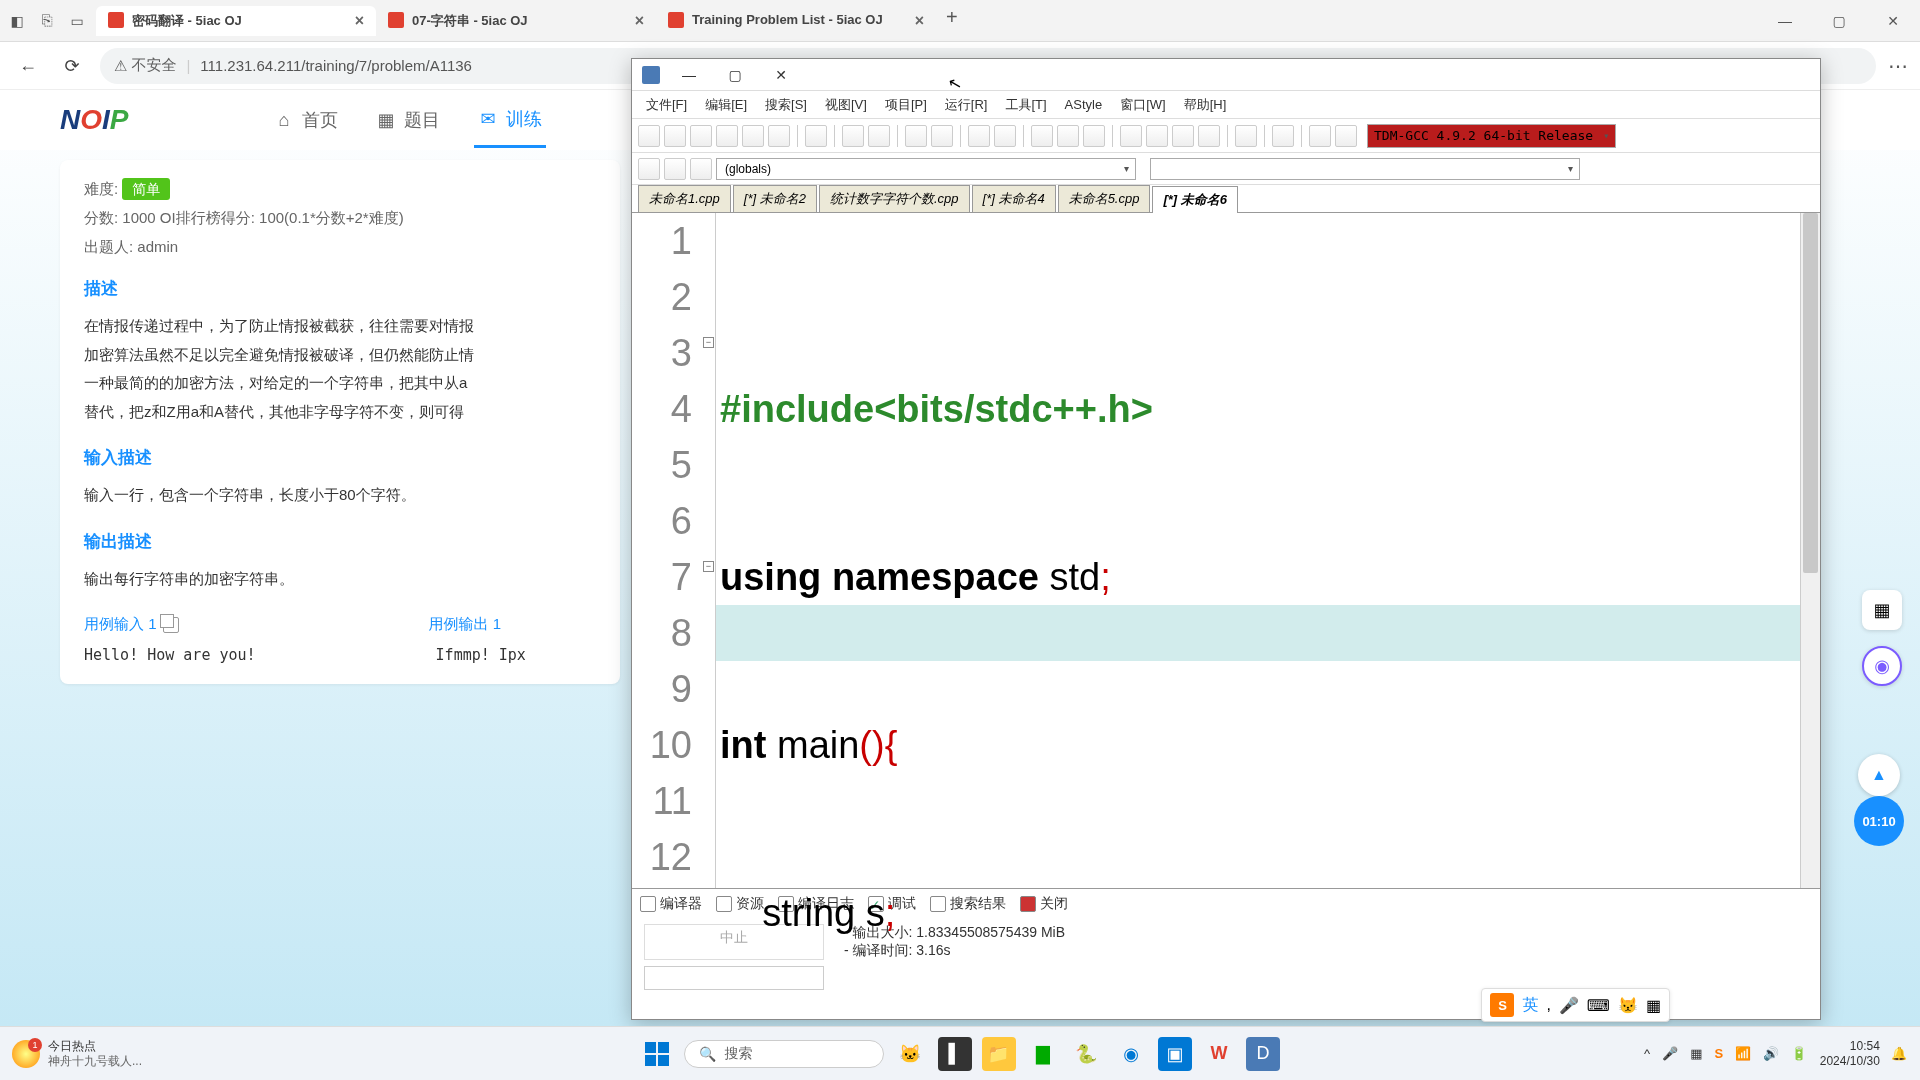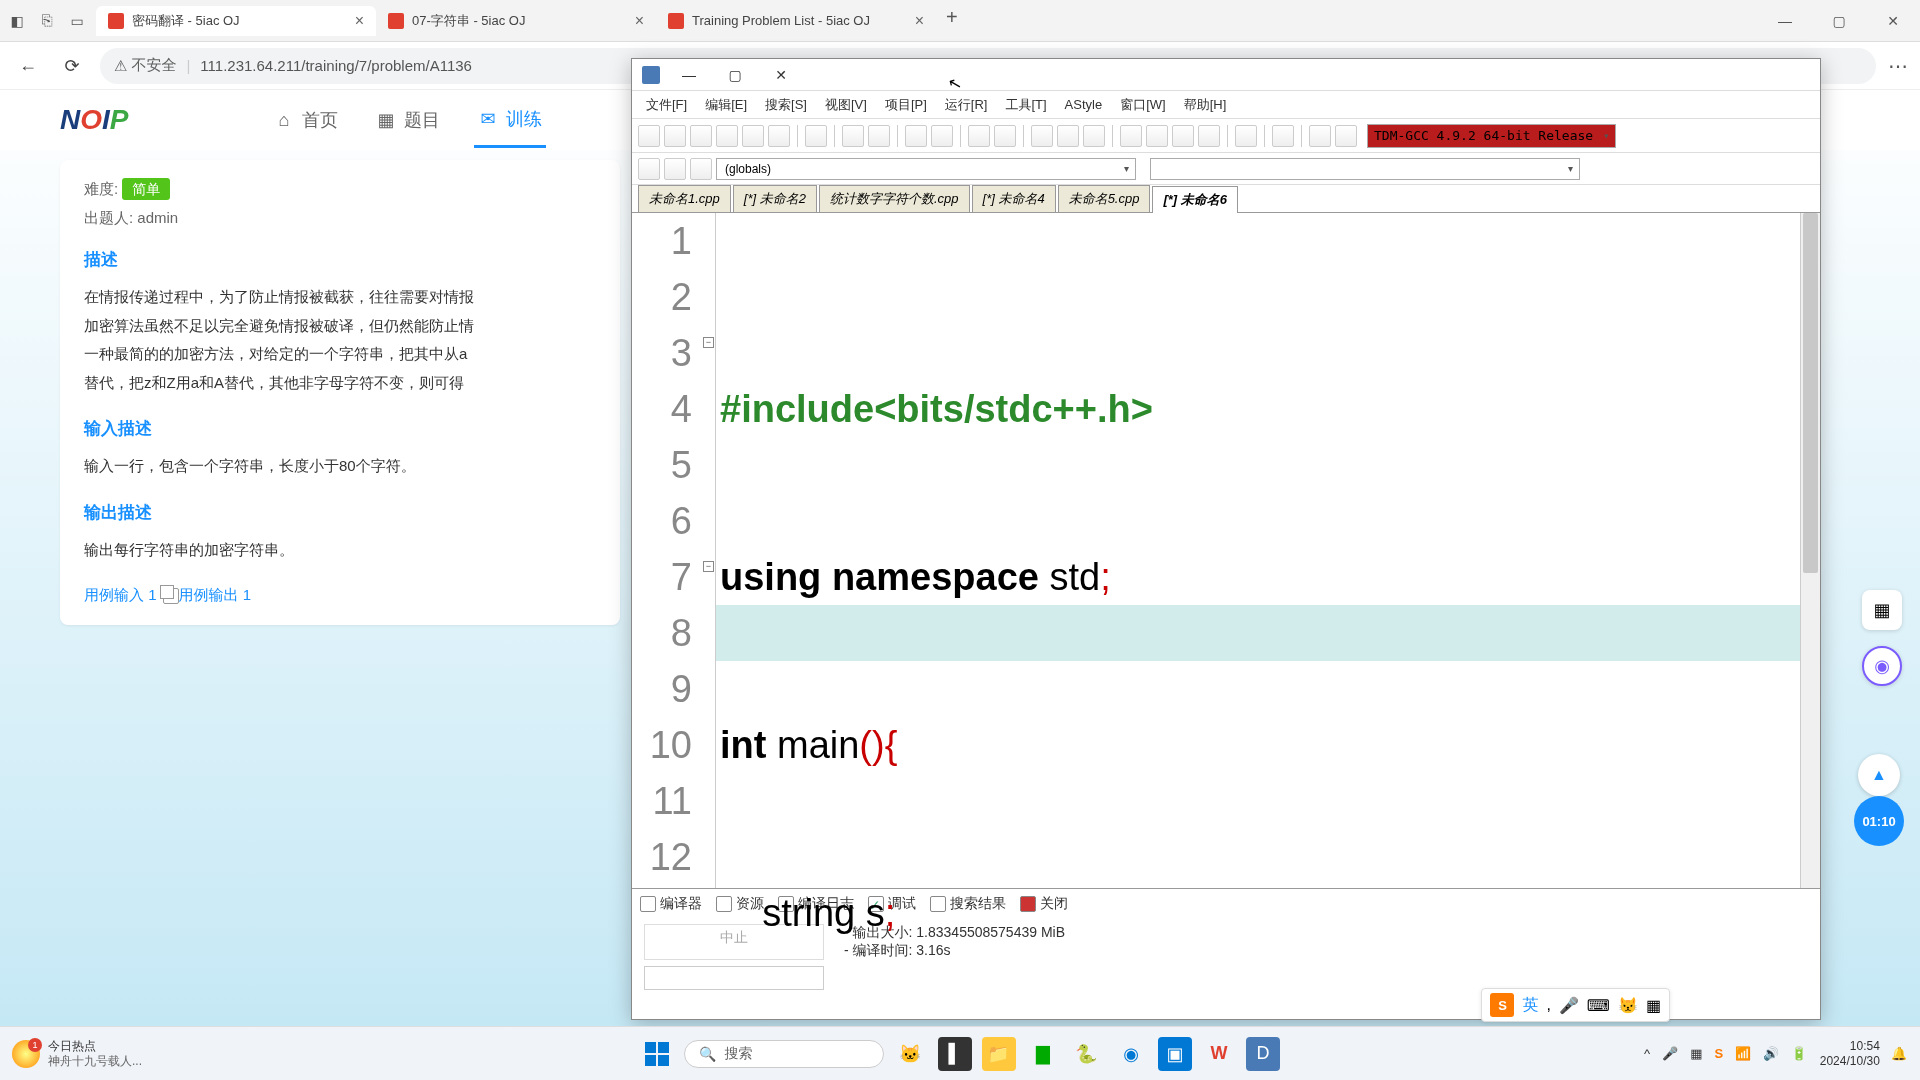--- a/index.html
+++ b/index.html
@@ -3,21 +3,21 @@
 <meta charset="utf-8">
 <style>
 * { margin: 0; padding: 0; box-sizing: border-box; font-family: "Microsoft YaHei", sans-serif; }
 body { width: 1920px; height: 1080px; overflow: hidden; background: #fff; position: relative; }
 
 
 .browser-top { height: 42px; background: #f3f3f3; display: flex; align-items: center; padding: 0 8px; border-bottom: 1px solid #ddd; }
 .browser-icons { display: flex; gap: 12px; margin-right: 10px; }
 .browser-icons span { width: 18px; height: 18px; color: #555; display:flex; align-items:center; justify-content:center; font-size:14px; }
 .tabs { display: flex; flex: 1; }
-.tab { display: flex; align-items: center; padding: 6px 12px; min-width: 280px; max-width: 300px; border-radius: 6px 6px 0 0; font-size: 13px; color: #444; gap: 8px; }
+.tab { display: flex; align-items: flex-start; padding: 6px 12px; min-width: 280px; max-width: 300px; border-radius: 6px 6px 0 0; font-size: 13px; color: #444; gap: 8px; font-weight: bold; }
 .tab.active { background: #fff; }
 .tab-icon { width: 16px; height: 16px; background: #e04030; border-radius: 2px; }
 .tab-close { margin-left: auto; color: #666; cursor: pointer; font-size: 16px; }
 .tab-add { padding: 0 10px; font-size: 20px; color: #555; cursor: pointer; }
 .win-controls { display: flex; gap: 16px; margin-left: auto; }
 .win-controls span { width: 38px; text-align: center; color: #555; font-size: 14px; }
 
 .addr-bar { height: 48px; display: flex; align-items: center; padding: 0 12px; gap: 12px; border-bottom: 1px solid #eee; }
 .nav-btn { width: 32px; height: 32px; display: flex; align-items: center; justify-content: center; color: #444; font-size: 18px; }
 .url-box { flex: 1; height: 36px; background: #f1f3f4; border-radius: 18px; display: flex; align-items: center; padding: 0 14px; gap: 10px; font-size: 15px; color: #555; }
@@ -36,21 +36,21 @@
 .nav { display: flex; gap: 30px; margin-left: 80px; }
 .nav-item { display: flex; align-items: center; gap: 8px; font-size: 18px; color: #666; padding: 14px 4px; }
 .nav-item.active { color: #1890ff; border-bottom: 3px solid #1890ff; }
 .nav-icon { width: 20px; height: 20px; display: inline-flex; align-items:center; justify-content:center; }
 
 .content-card { position: absolute; left: 60px; top: 70px; width: 560px; background: #fff; border-radius: 8px; padding: 20px 24px; box-shadow: 0 1px 3px rgba(0,0,0,0.06); }
 .meta-row { font-size: 15px; color: #666; margin-bottom: 10px; }
 .badge { background: #52c41a; color: #fff; padding: 3px 10px; border-radius: 3px; font-size: 14px; }
 .sec-title { color: #1890ff; font-size: 17px; font-weight: 600; margin: 20px 0 12px; }
 .desc-text { font-size: 15px; color: #333; line-height: 1.9; }
-.io-row { display: flex; margin-top: 22px; }
+.io-row { display: flex; gap: 250px; margin-top: 22px; }
 .io-label { color: #1890ff; font-size: 15px; display:flex; align-items:center; gap:6px; }
 .io-copy { width:16px; height:16px; border:1px solid #999; border-radius:2px; position:relative; }
 .io-copy::after { content:''; position:absolute; width:12px; height:12px; border:1px solid #999; top:-4px; left:-4px; background:#fff;}
 .code-box { font-family: Consolas, monospace; font-size: 15px; color: #333; margin-top: 12px; }
 
 
 .devcpp { position: absolute; left: 631px; top: 58px; width: 1190px; height: 962px; background: #fff; border: 1px solid #888; box-shadow: 0 4px 20px rgba(0,0,0,0.25); z-index: 50; }
 .dc-title { height: 32px; background: #fff; display: flex; align-items: center; padding: 0 10px; gap: 8px; border-bottom: 1px solid #ddd; }
 .dc-title-icon { width: 18px; height: 18px; background: #4a7ab5; border-radius: 2px; }
 .dc-title-text { font-size: 13px; color: #333; flex: 1; }
@@ -180,20 +180,21 @@
         <span>训练</span>
       </div>
     </div>
   </div>
 
   <div class="content-card">
     <div class="meta-row">
       <span>难度:</span>
       <span class="badge">简单</span>
     </div>
+    <div class="meta-row">分数:  1000   OI排行榜得分:  100(0.1*分数+2*难度)</div>
     <div class="meta-row">出题人:  admin</div>
 
     <div class="sec-title">描述</div>
     <div class="desc-text" style="white-space:pre-line">在情报传递过程中，为了防止情报被截获，往往需要对情报
 加密算法虽然不足以完全避免情报被破译，但仍然能防止情
 一种最简的的加密方法，对给定的一个字符串，把其中从a
 替代，把z和Z用a和A替代，其他非字母字符不变，则可得</div>
 
     <div class="sec-title">输入描述</div>
     <div class="desc-text">输入一行，包含一个字符串，长度小于80个字符。</div>
@@ -202,20 +203,24 @@
     <div class="desc-text">输出每行字符串的加密字符串。</div>
 
     <div class="io-row">
       <div class="io-label">
         <span>用例输入 1</span>
         <span class="io-copy"></span>
       </div>
       <div class="io-label">
         <span>用例输出 1</span>
       </div>
+    </div>
+    <div style="display:flex; gap:180px;">
+      <div class="code-box">Hello! How are you!</div>
+      <div class="code-box">Ifmmp! Ipx</div>
     </div>
   </div>
 
   <div class="float-right">
     <div class="float-btn">▦</div>
     <div class="float-btn" style="border:2px solid #7b5cff; color:#7b5cff; border-radius:50%">◉</div>
   </div>
   <div class="float-up">▲</div>
   <div class="float-timer">01:10</div>
 </div>

